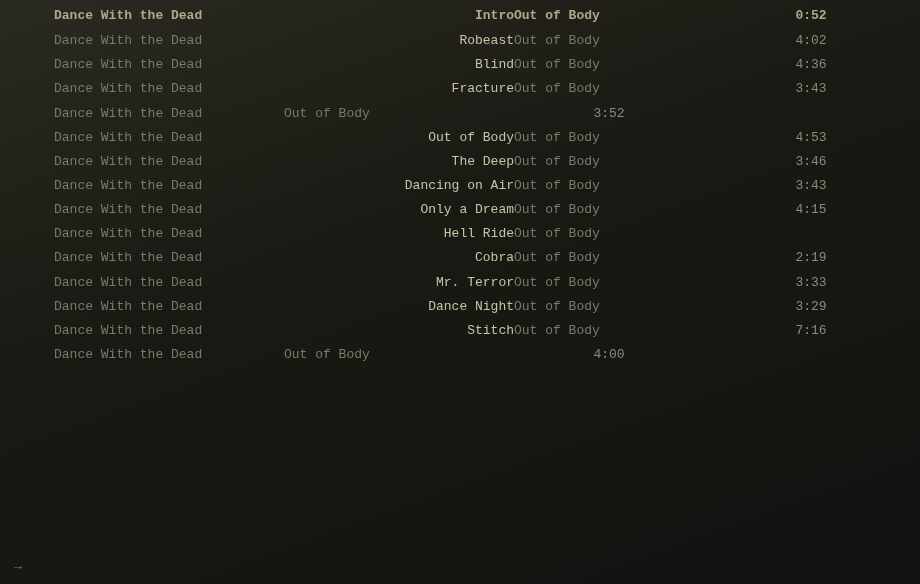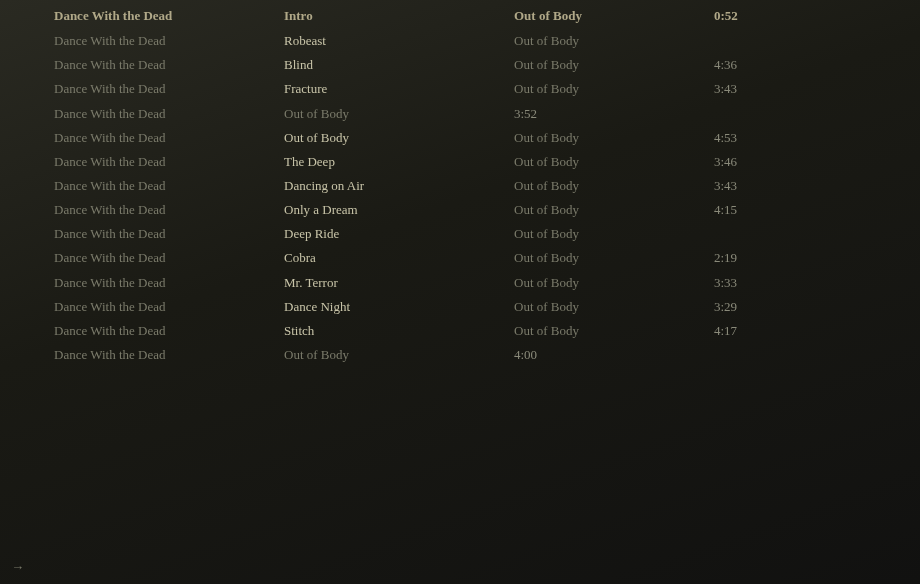--- a/index.html
+++ b/index.html
@@ -23,43 +23,43 @@
       padding: 4px 0;
       width: 100%;
     }
 
     .track-row {
       display: grid;
       grid-template-columns: 230px 230px 200px 1fr;
       padding: 2px 2px 2px 54px;
       line-height: 1.55;
       cursor: default;
-      font-family: Liberation Serif, serif;
     }
 
     .track-row:first-child {
       color: #b0a888;
       font-weight: bold;
       padding-bottom: 3px;
     }
 
     .col-artist {
       color: #7a7a6a;
     }
 
     .col-title {
       color: #c8c4a8;
+      text-align: right;
     }
 
     .col-album {
       color: #7a7a6a;
     }
 
     .col-duration {
-      text-align: left;
+      text-align: center;
       padding-right: 10px;
       color: #8a8a7a;
     }
 
     .track-row:first-child .col-artist,
     .track-row:first-child .col-title,
     .track-row:first-child .col-album,
     .track-row:first-child .col-duration {
       color: #b0a888;
     }
@@ -80,20 +80,21 @@
   <div class="track-row">
     <span class="col-artist">Dance With the Dead</span>
     <span class="col-title">Intro</span>
     <span class="col-album">Out of Body</span>
     <span class="col-duration">0:52</span>
   </div>
 <div class="track-row">
       <span class="col-artist">Dance With the Dead</span>
       <span class="col-title">Robeast</span>
       <span class="col-album">Out of Body</span>
+      <span class="col-duration">4:02</span>
     </div>
     <div class="track-row">
       <span class="col-artist">Dance With the Dead</span>
       <span class="col-title">Blind</span>
       <span class="col-album">Out of Body</span>
       <span class="col-duration">4:36</span>
     </div>
     <div class="track-row">
       <span class="col-artist">Dance With the Dead</span>
       <span class="col-title">Fracture</span>
@@ -124,21 +125,21 @@
       <span class="col-duration">3:43</span>
     </div>
     <div class="track-row">
       <span class="col-artist">Dance With the Dead</span>
       <span class="col-title">Only a Dream</span>
       <span class="col-album">Out of Body</span>
       <span class="col-duration">4:15</span>
     </div>
     <div class="track-row">
       <span class="col-artist">Dance With the Dead</span>
-      <span class="col-title">Deep Ride</span>
+      <span class="col-title">Hell Ride</span>
       <span class="col-album">Out of Body</span>
     </div>
     <div class="track-row">
       <span class="col-artist">Dance With the Dead</span>
       <span class="col-title">Cobra</span>
       <span class="col-album">Out of Body</span>
       <span class="col-duration">2:19</span>
     </div>
     <div class="track-row">
       <span class="col-artist">Dance With the Dead</span>
@@ -149,21 +150,21 @@
     <div class="track-row">
       <span class="col-artist">Dance With the Dead</span>
       <span class="col-title">Dance Night</span>
       <span class="col-album">Out of Body</span>
       <span class="col-duration">3:29</span>
     </div>
     <div class="track-row">
       <span class="col-artist">Dance With the Dead</span>
       <span class="col-title">Stitch</span>
       <span class="col-album">Out of Body</span>
-      <span class="col-duration">4:17</span>
+      <span class="col-duration">7:16</span>
     </div>
     <div class="track-row">
       <span class="col-artist">Dance With the Dead</span>
       <span class="col-album">Out of Body</span>
       <span class="col-duration">4:00</span>
     </div>
   </div>
 
 <div class="bottom-arrow">→</div>
 

